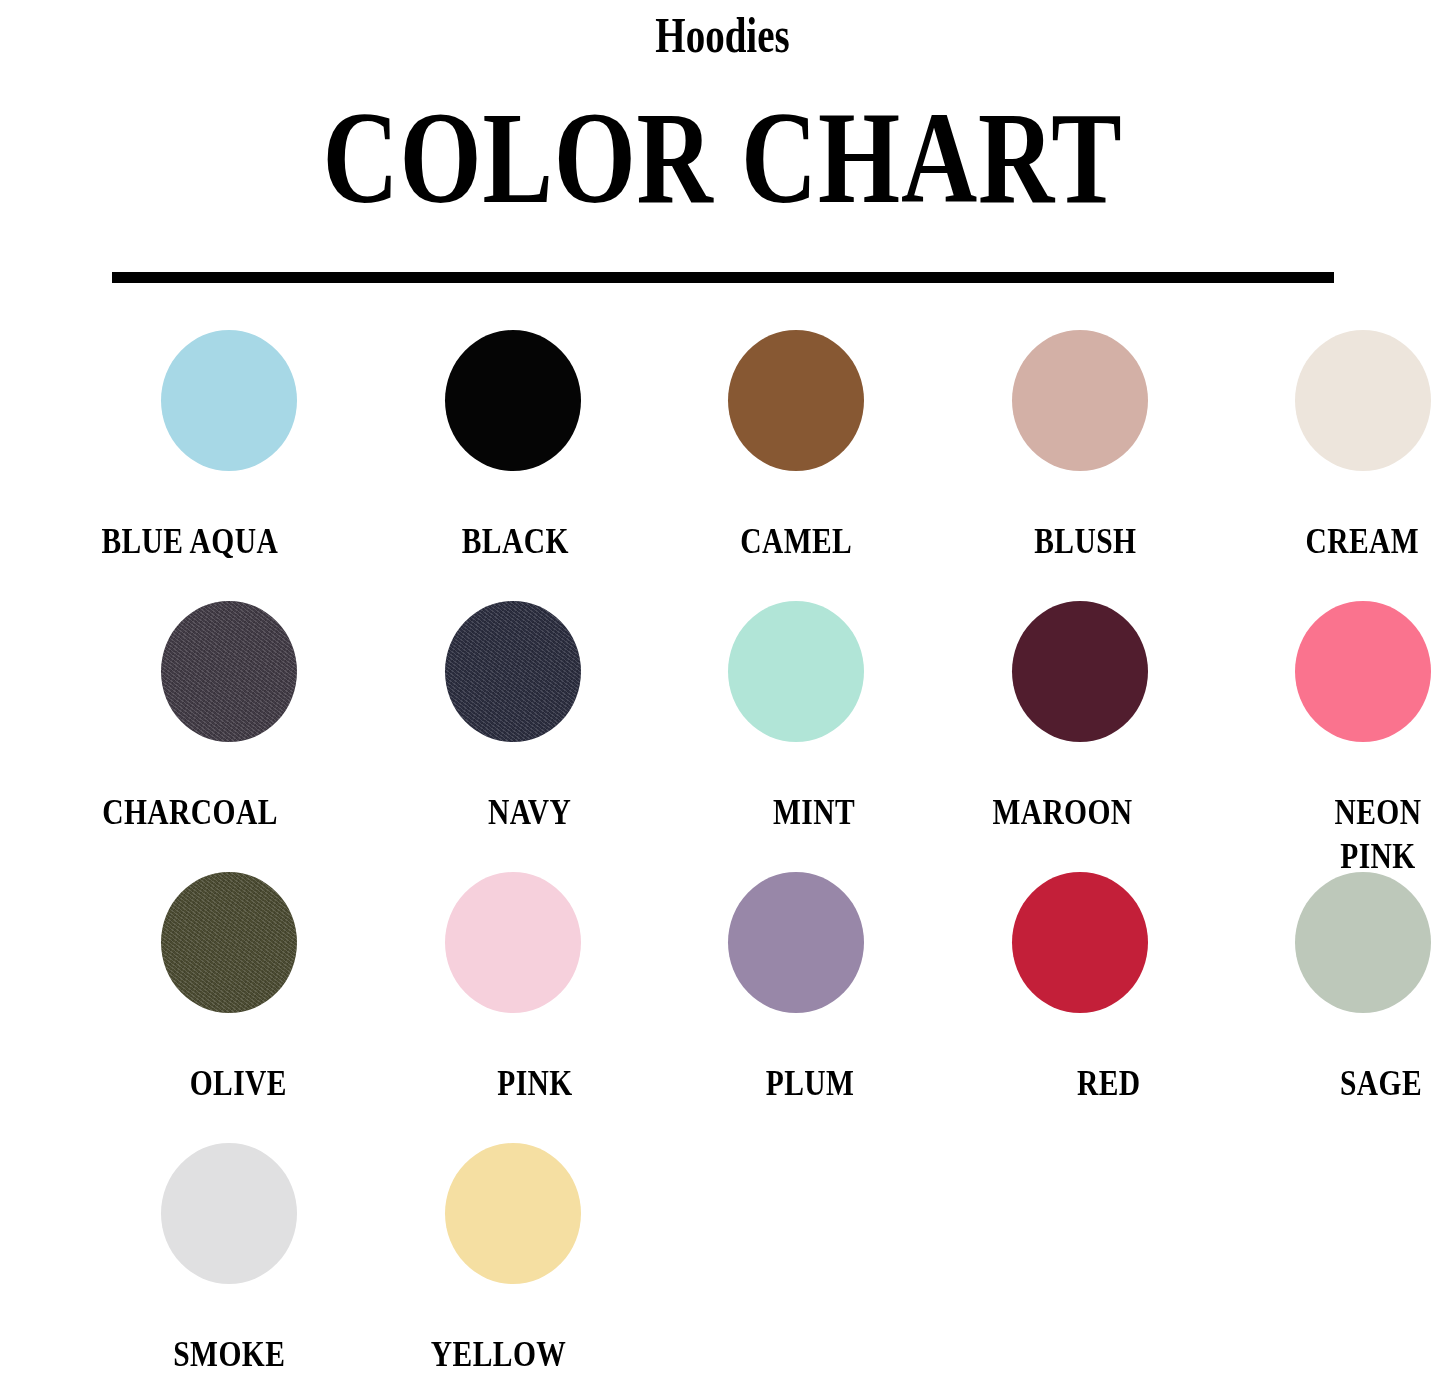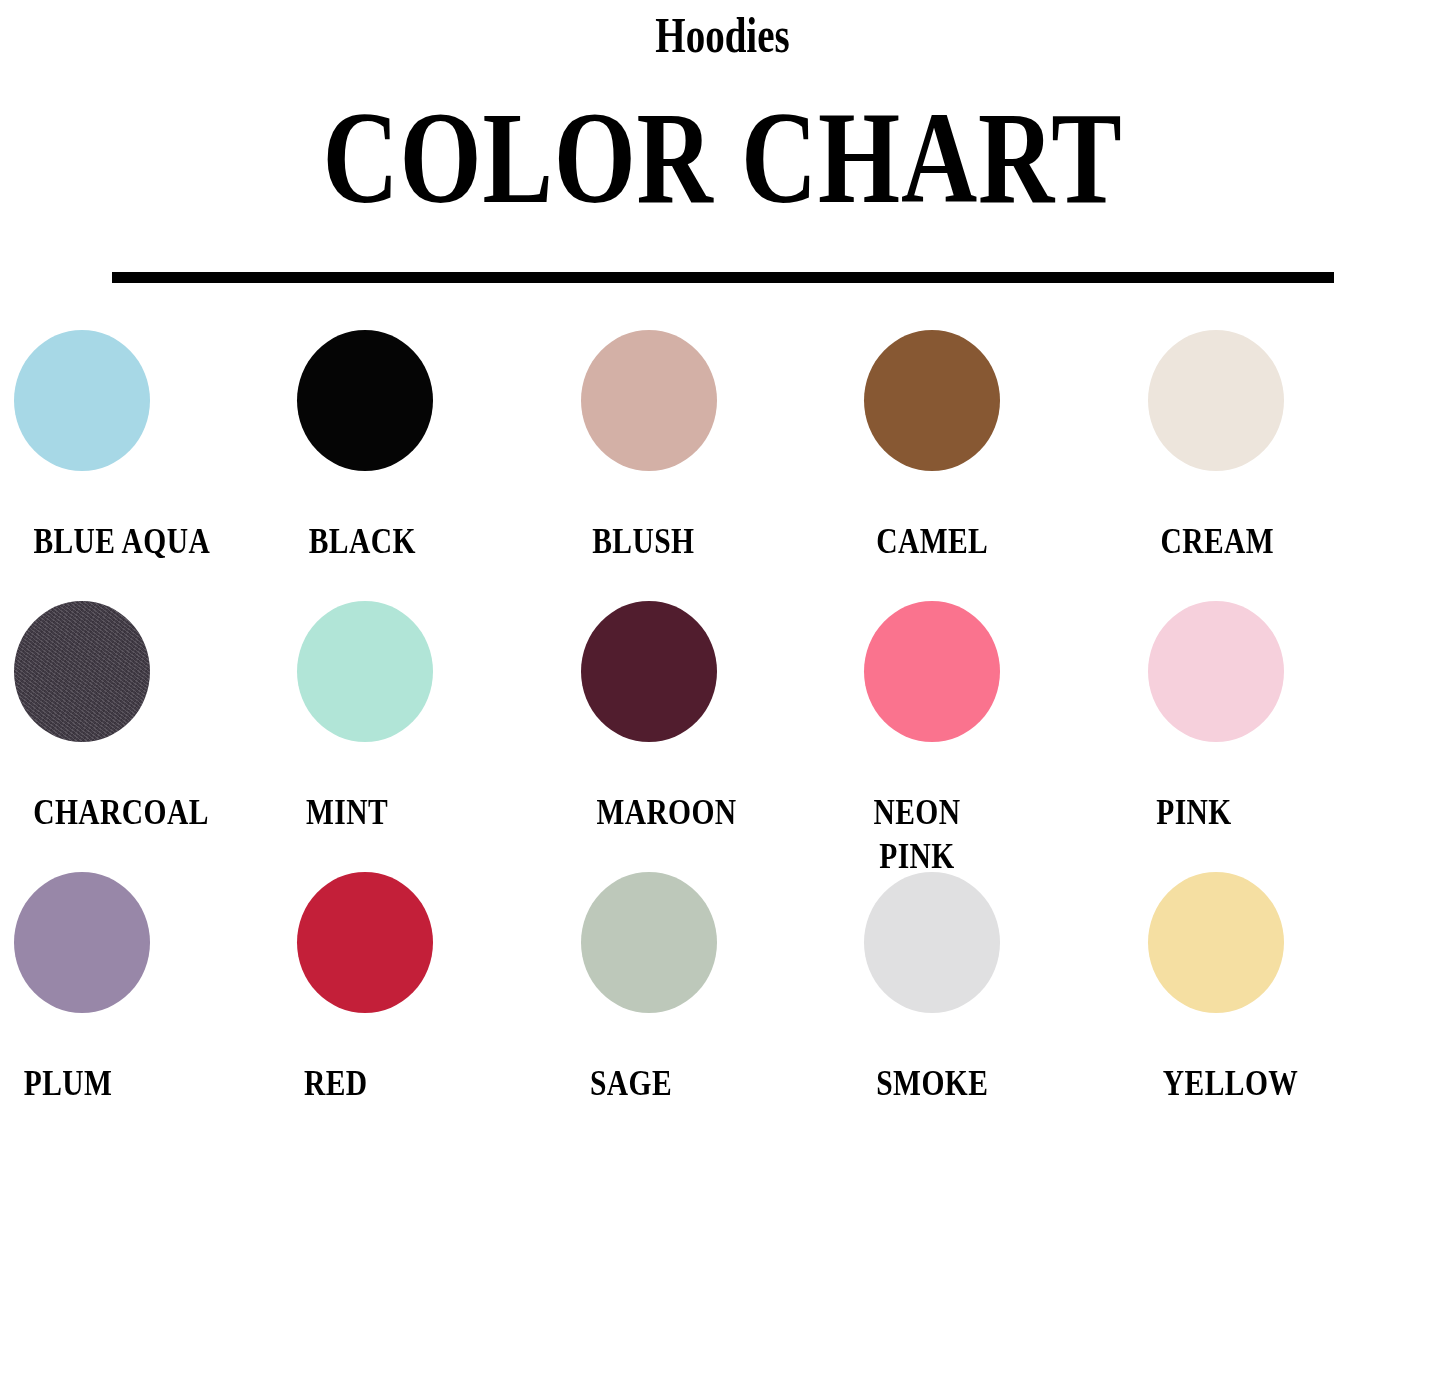--- a/index.html
+++ b/index.html
@@ -61,21 +61,21 @@
     padding: 0 14px;
     display: grid;
     grid-template-columns: repeat(5, 1fr);
     grid-auto-rows: 271px;
     justify-items: center;
   }
   .cell {
     width: 100%;
     display: flex;
     flex-direction: column;
-    align-items: flex-start;
+    align-items: flex-end;
   }
   .swatch {
     width: 136px;
     height: 141px;
     border-radius: 50%;
     position: relative;
     overflow: hidden;
     flex: 0 0 auto;
   }
   .swatch.heathered::after {
@@ -116,47 +116,55 @@
   <div class="grid" id="swatch-grid">
       <div class="cell">
         <div class="swatch" style="background: rgb(167, 216, 230);"></div>
         <div class="label">BLUE AQUA</div>
       </div>
       <div class="cell">
         <div class="swatch" style="background: rgb(5, 5, 5);"></div>
         <div class="label">BLACK</div>
       </div>
       <div class="cell">
+        <div class="swatch" style="background: rgb(135, 88, 51);"></div>
+        <div class="label">CAMEL</div>
+      </div>
+      <div class="cell">
         <div class="swatch" style="background: rgb(211, 176, 166);"></div>
         <div class="label">BLUSH</div>
-      </div>
-      <div class="cell">
-        <div class="swatch" style="background: rgb(135, 88, 51);"></div>
-        <div class="label">CAMEL</div>
       </div>
       <div class="cell">
         <div class="swatch" style="background: rgb(237, 229, 220);"></div>
         <div class="label">CREAM</div>
       </div>
       <div class="cell">
         <div class="swatch heathered" style="background: rgb(64, 58, 68);"></div>
         <div class="label">CHARCOAL</div>
+      </div>
+      <div class="cell">
+        <div class="swatch heathered" style="background: rgb(43, 45, 62);"></div>
+        <div class="label">NAVY</div>
       </div>
       <div class="cell">
         <div class="swatch" style="background: rgb(177, 229, 215);"></div>
         <div class="label">MINT</div>
       </div>
       <div class="cell">
         <div class="swatch" style="background: rgb(81, 29, 46);"></div>
         <div class="label">MAROON</div>
       </div>
       <div class="cell">
         <div class="swatch" style="background: rgb(250, 115, 142);"></div>
         <div class="label">NEON
 PINK</div>
+      </div>
+      <div class="cell">
+        <div class="swatch heathered" style="background: rgb(74, 74, 49);"></div>
+        <div class="label">OLIVE</div>
       </div>
       <div class="cell">
         <div class="swatch" style="background: rgb(246, 208, 220);"></div>
         <div class="label">PINK</div>
       </div>
       <div class="cell">
         <div class="swatch" style="background: rgb(152, 135, 168);"></div>
         <div class="label">PLUM</div>
       </div>
       <div class="cell">

